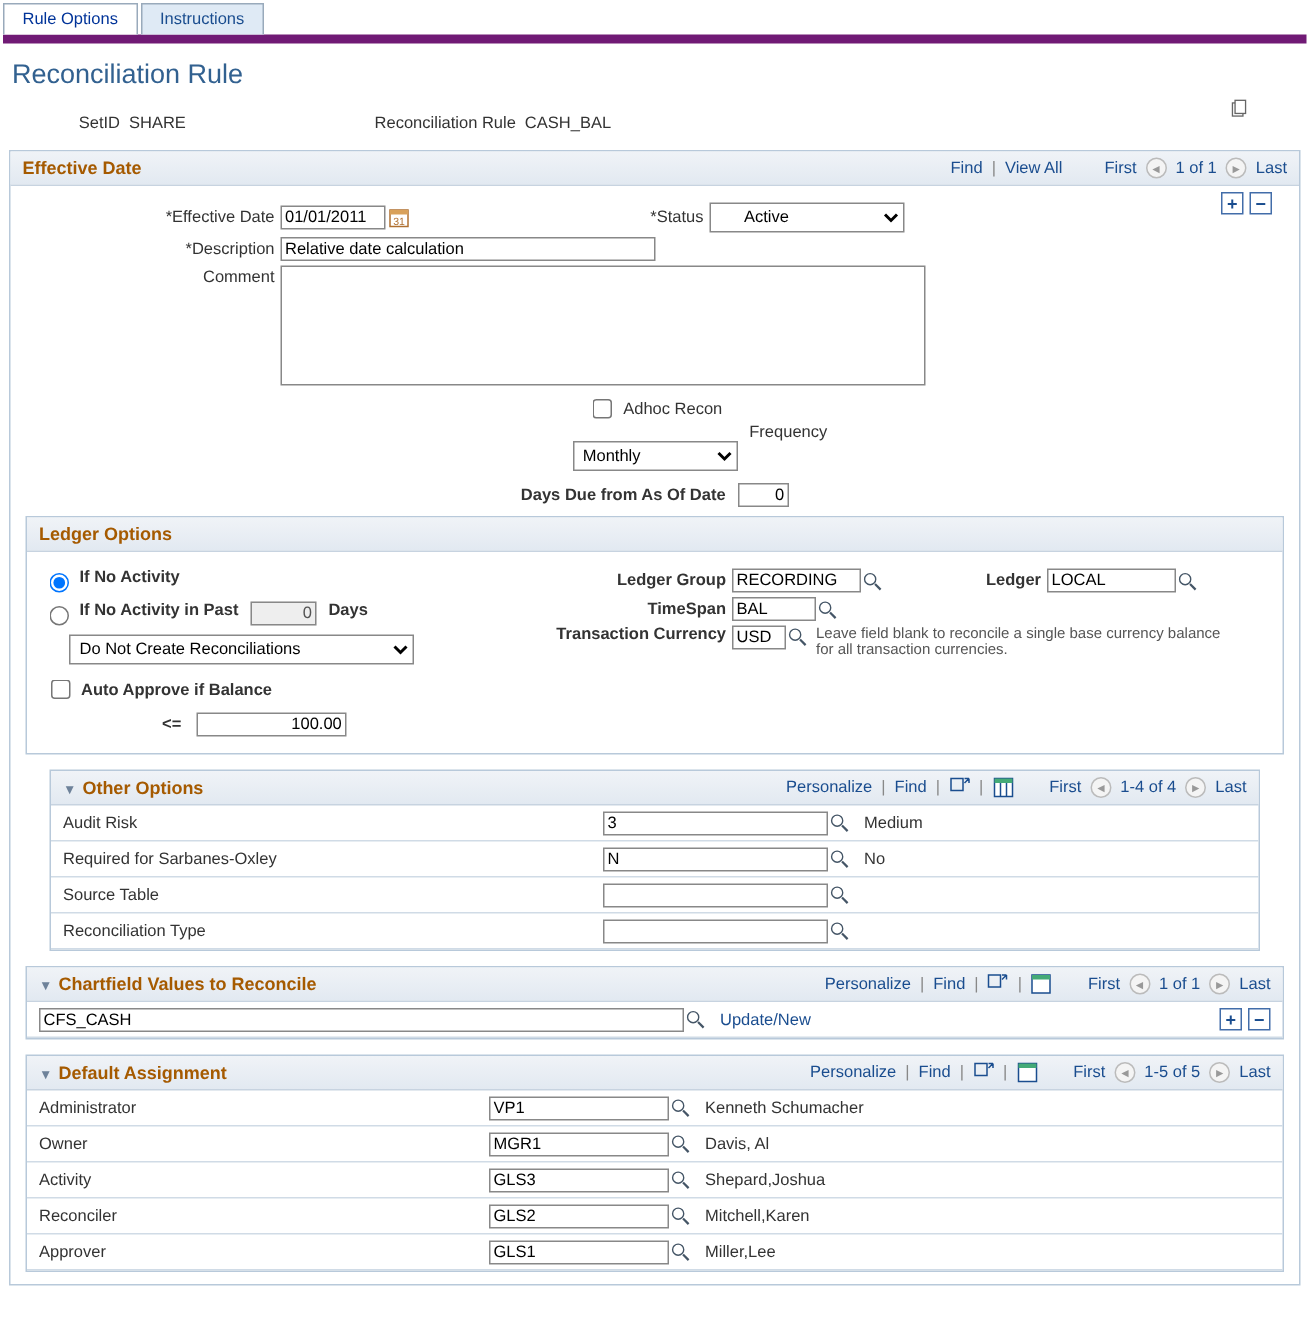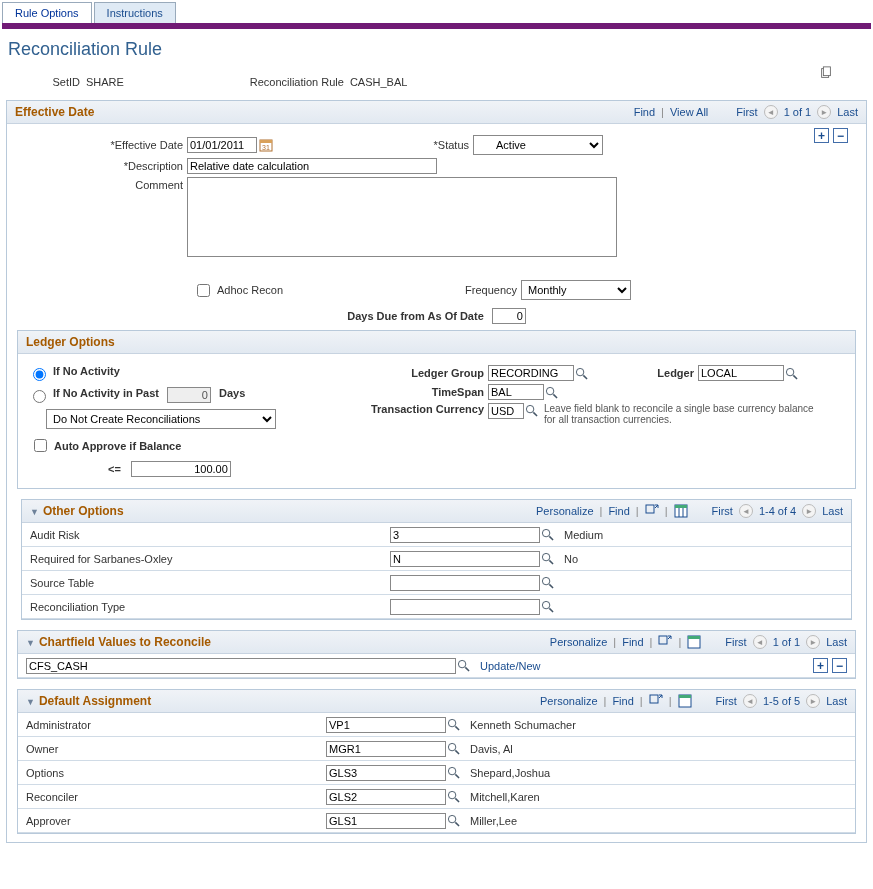--- a/index.html
+++ b/index.html
@@ -142,21 +142,21 @@
     <div class="row">
       <span class="field-lbl" style="width:170px;">*Description</span>
       <input type="text" style="width: 250px;" value="Relative date calculation">
     </div>
 
     <div class="row" style="align-items:flex-start;">
       <span class="field-lbl" style="width:170px;padding-top:2px;">Comment</span>
       <textarea style="width: 430px; height: 80px; resize: none;"></textarea>
     </div>
 
-    <div class="row" style="margin-top:23px;">
+    <div class="row" style="margin-top:6px;flex-direction:column;">
       <span style="width:176px;"></span>
       <span class="checkbox-wrap">
         <input type="checkbox" style="">
         <span>Adhoc Recon</span>
       </span>
       <span class="field-lbl" style="width:238px;">Frequency</span>
       <select style="width:110px;"><option>Monthly</option></select>
     </div>
 
     <div class="row" style="justify-content:center;margin-top:8px;">
@@ -229,21 +229,21 @@
                   <circle cx="5.5" cy="5.5" r="4" fill="none" stroke="#456"></circle>
                   <line x1="9" y1="9" x2="13" y2="13" stroke="#456" stroke-width="1.6"></line>
                 </svg>
               </span>
             <span class="small-note" style="margin-left:6px;max-width:270px;">Leave field blank to reconcile a single base currency balance for all transaction currencies.</span>
           </div>
         </div>
       </div>
     </div>
 
-    <div class="section" style="margin:10px 4px 0;">
+    <div class="section" style="margin:10px 16px 0;">
       <div class="section-head">
         <span class="section-title"><span class="tri">▼</span><span>Other Options</span></span>
         <span class="nav-area">
           <span class="link">Personalize</span>
             <span class="sep">|</span>
           <span class="link">Find</span>
             <span class="sep">|</span>
           <span class="popup-icon">
               <svg width="14" height="14">
                 <rect x="1" y="1" width="8" height="8" fill="none" stroke="#1a4d8f"></rect>
@@ -405,21 +405,21 @@
             <input type="text" style="width: 120px;" value="MGR1">
             <span class="lookup-icon">
               <svg viewBox="0 0 14 14" width="13" height="13">
                 <circle cx="5.5" cy="5.5" r="4" fill="none" stroke="#456"></circle>
                 <line x1="9" y1="9" x2="13" y2="13" stroke="#456" stroke-width="1.6"></line>
               </svg>
             </span>
             <span style="margin-left:10px;">Davis, Al</span>
           </div>
           <div class="grid-row">
-            <span style="flex:0 0 300px;">Options</span>
+            <span style="flex:0 0 300px;">Activity</span>
             <input type="text" style="width: 120px;" value="GLS3">
             <span class="lookup-icon">
               <svg viewBox="0 0 14 14" width="13" height="13">
                 <circle cx="5.5" cy="5.5" r="4" fill="none" stroke="#456"></circle>
                 <line x1="9" y1="9" x2="13" y2="13" stroke="#456" stroke-width="1.6"></line>
               </svg>
             </span>
             <span style="margin-left:10px;">Shepard,Joshua</span>
           </div>
           <div class="grid-row">

